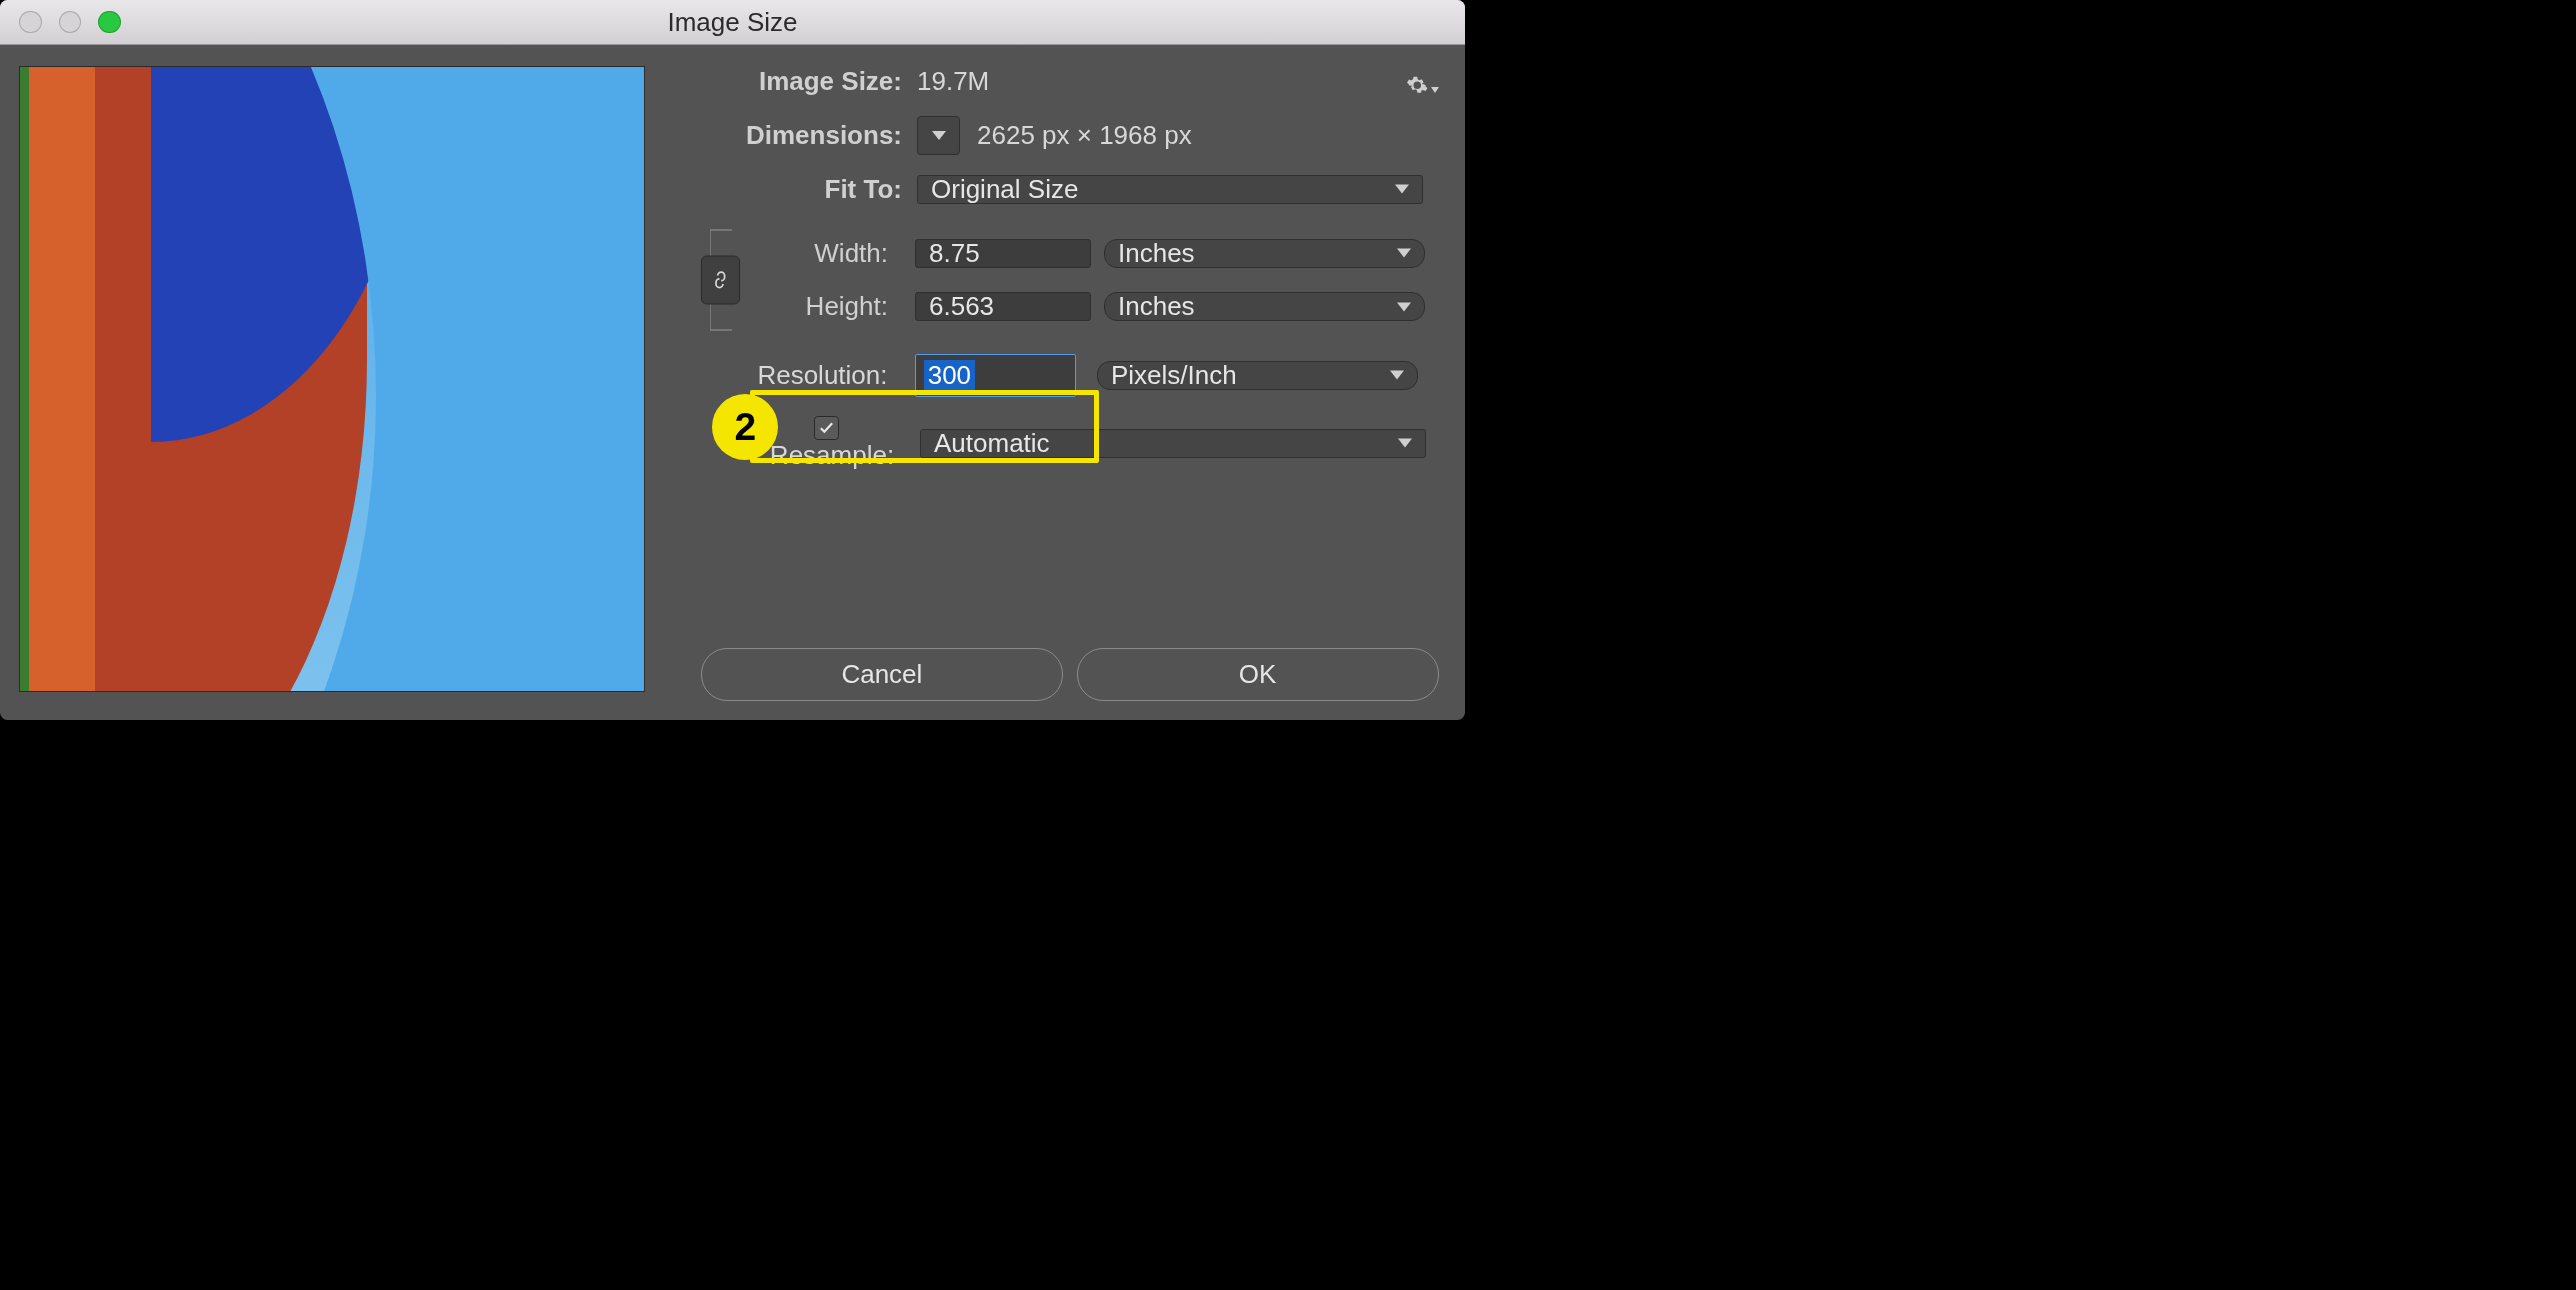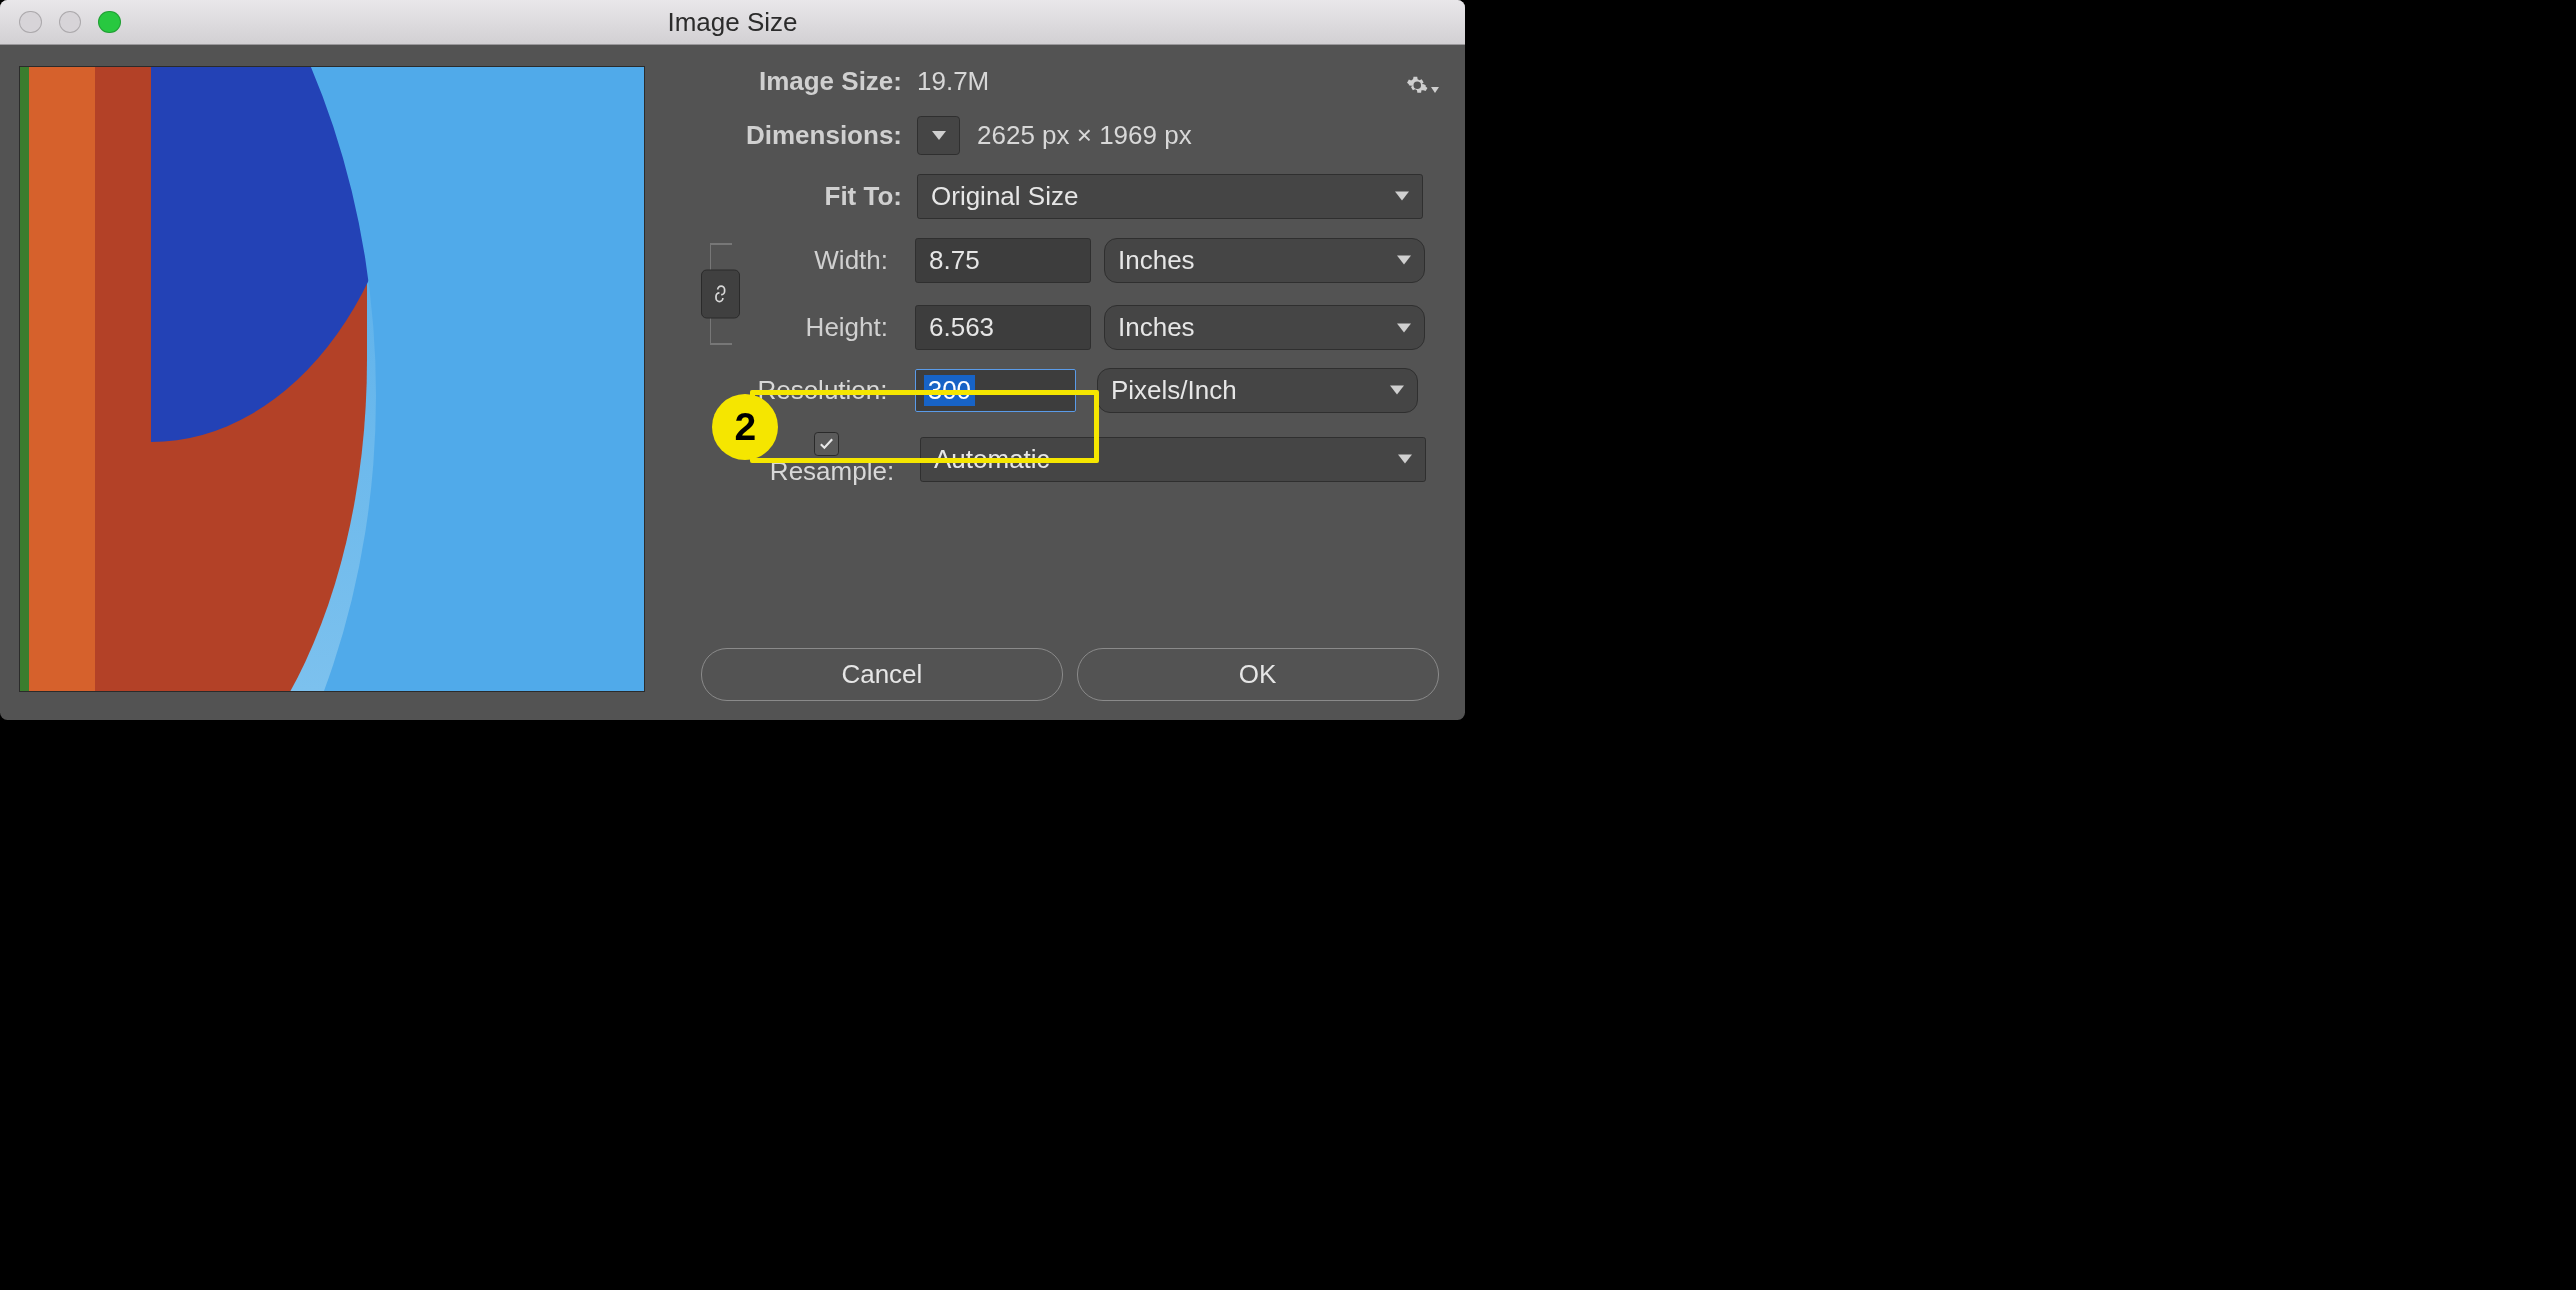--- a/index.html
+++ b/index.html
@@ -81,21 +81,21 @@
     background:#454545;
     border-radius:3.8px;
     display:flex; align-items:center; justify-content:center;
     margin-right: 17px;
   }
   .select, .input {
     background:#454545;
     border:0.9px solid #2f2f2f;
     color:#e6e6e6;
     font-size:26px;
-    height:45px;
+    height:29px;
     padding: 0 13px;
     border-radius:2.8px;
     display:flex;
     align-items:center;
     position:relative;
   }
   .select { justify-content:space-between; }
   .select.full { width: 506px; }
   .select.unit { width: 321px; border-radius: 13px; }
   .input.num { width: 176px; background:#3d3d3d; margin-right: 13px; }
@@ -279,21 +279,21 @@
       <div class="row">
         <div class="lbl">Image Size:</div>
         <div class="val">19.7M</div>
       </div>
 
       <div class="row">
         <div class="lbl">Dimensions:</div>
         <div class="dim-chevron">
           <div style="width:0;height:0;border-left:7.5px solid transparent;border-right:7.5px solid transparent;border-top:9.4px solid #cfcfcf"></div>
         </div>
-        <div class="val">2625 px  ×  1969 px</div>
+        <div class="val">2625 px  ×  1968 px</div>
       </div>
 
       <div class="row">
         <div class="lbl">Fit To:</div>
         <div class="select full">
           <span>Original Size</span>
           <div class="chev"></div>
         </div>
       </div>
 

